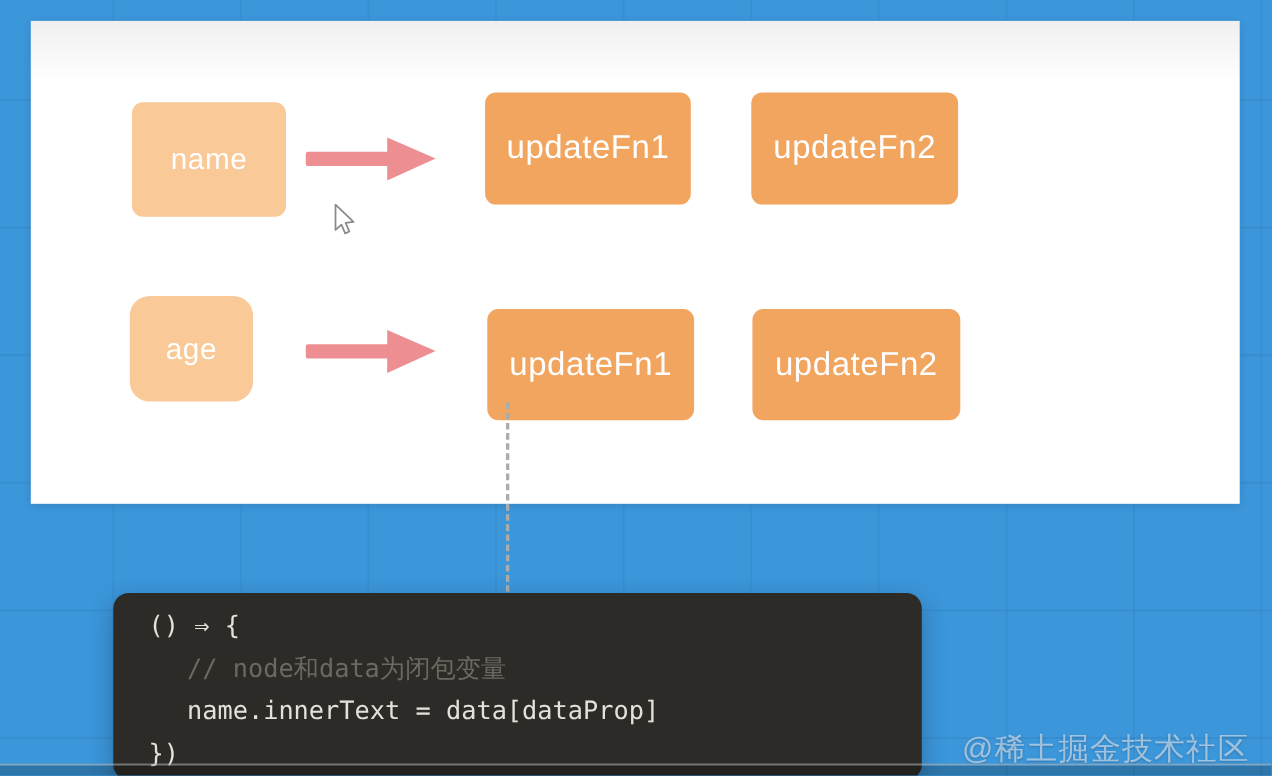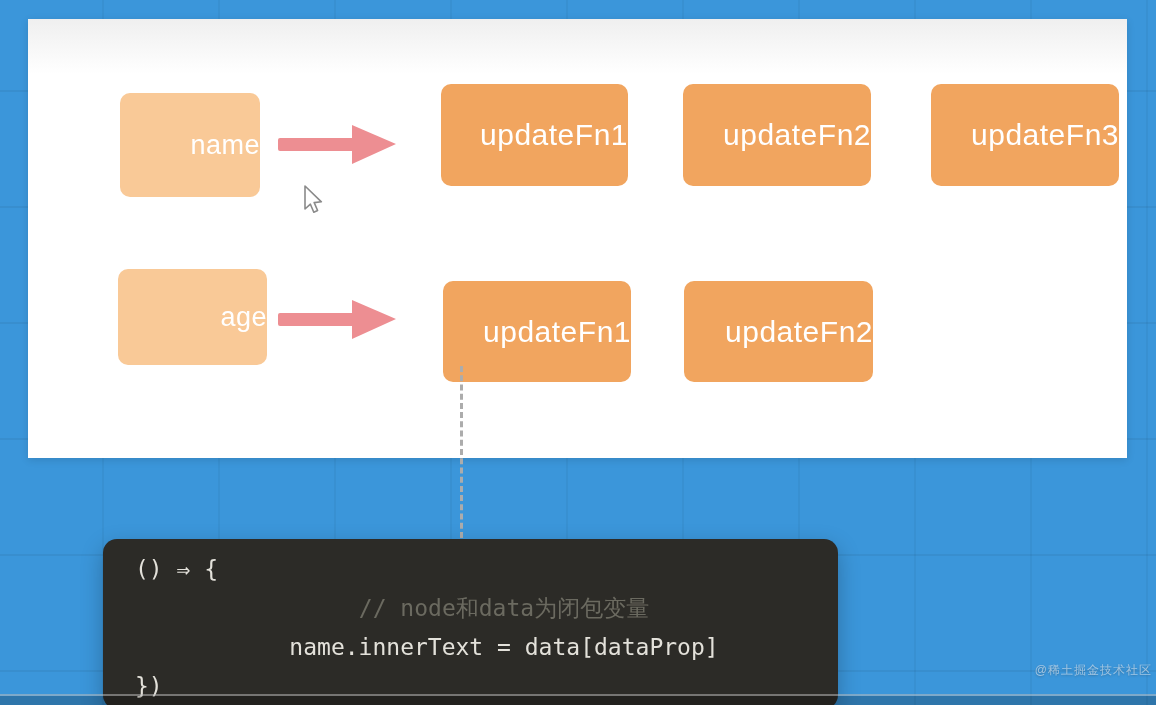--- a/index.html
+++ b/index.html
@@ -17,27 +17,27 @@
     background-size:116px 116px, 116px 116px;
     background-position:0 -26px, -14px 0;
   }
   .panel{
     position:absolute;left:28px;top:19px;width:1099px;height:439px;
     background:linear-gradient(#efefef, #ffffff 55px);
     box-shadow:0 2px 8px rgba(0,0,0,0.12);
   }
   .node{
     position:absolute;border-radius:10px;color:#ffffff;
-    display:flex;align-items:center;justify-content:flex-end;
+    display:flex;align-items:center;justify-content:center;
     letter-spacing:0.5px;
   }
   .node.source{background:var(--src-color);font-size:27px;}
   .node.fn{background:var(--fn-color);font-size:30px;margin-left:28px;}
   #node-name{left:92px;top:74px;width:140px;height:104px;}
-  #node-age{left:90px;top:250px;width:149px;height:96px;}
+  #node-age{left:90px;top:250px;width:112px;height:96px;border-radius:18px;}
   #r1-fn1{left:385px;top:65px;width:187px;height:102px;}
   #r1-fn2{left:627px;top:65px;width:188px;height:102px;}
   #r1-fn3{left:875px;top:65px;width:188px;height:102px;}
   #r2-fn1{left:387px;top:262px;width:188px;height:101px;}
   #r2-fn2{left:628px;top:262px;width:189px;height:101px;}
   .arrow{position:absolute;width:122px;height:44px;}
   #arrow-row1{left:248px;top:103px;}
   #arrow-row2{left:248px;top:278px;}
   .dash-line{
     position:absolute;left:460px;top:366px;height:172px;width:0;
@@ -45,25 +45,25 @@
   }
   .cursor{position:absolute;left:303px;top:185px;width:22px;height:30px;}
   .codeblock{
     position:absolute;left:103px;top:539px;width:735px;height:170px;
     background:var(--code-bg);border-radius:14px;
     box-shadow:0 8px 22px rgba(0,0,0,0.25);
     font-family:"DejaVu Sans Mono", monospace;
     font-size:23px;padding-top:11px;box-sizing:border-box;
   }
   .code-line{height:39px;line-height:39px;padding-left:32px;color:var(--code-fg);white-space:pre;}
-  .code-line.indent{padding-left:67px;text-align:center;}
+  .code-line.indent{padding-left:67px;}
   .code-line.comment{color:var(--comment-fg);}
   .watermark{
-    position:absolute;right:4px;top:662px;
-    font-size:12px;letter-spacing:1px;
+    position:absolute;right:20px;top:662px;
+    font-size:28px;letter-spacing:1px;
     color:rgba(222,232,242,0.62);
     text-shadow:0 1px 2px rgba(40,60,80,0.35);
   }
   .bottom-bar{
     position:absolute;left:0;top:694px;width:1156px;height:11px;
     background:rgba(0,0,0,0.22);
     border-top:2px solid rgba(255,255,255,0.38);
     z-index:50;
   }
 </style>
@@ -81,23 +81,20 @@
   <svg class="arrow" id="arrow-row1" viewBox="0 0 122 44">
     <rect x="2" y="16" width="80" height="13" rx="2" fill="#ed8e92"></rect>
     <polygon points="76,3 120,22 76,42" fill="#ed8e92"></polygon>
   </svg>
 
   <div class="node fn" id="r1-fn1">
     <span>updateFn1</span>
   </div>
   <div class="node fn" id="r1-fn2">
     <span>updateFn2</span>
-  </div>
-  <div class="node fn" id="r1-fn3">
-    <span>updateFn3</span>
   </div>
 
   <div class="node source" id="node-age">
     <span>age</span>
   </div>
 
   <svg class="arrow" id="arrow-row2" viewBox="0 0 122 44">
     <rect x="2" y="16" width="80" height="13" rx="2" fill="#ed8e92"></rect>
     <polygon points="76,3 120,22 76,42" fill="#ed8e92"></polygon>
   </svg>

